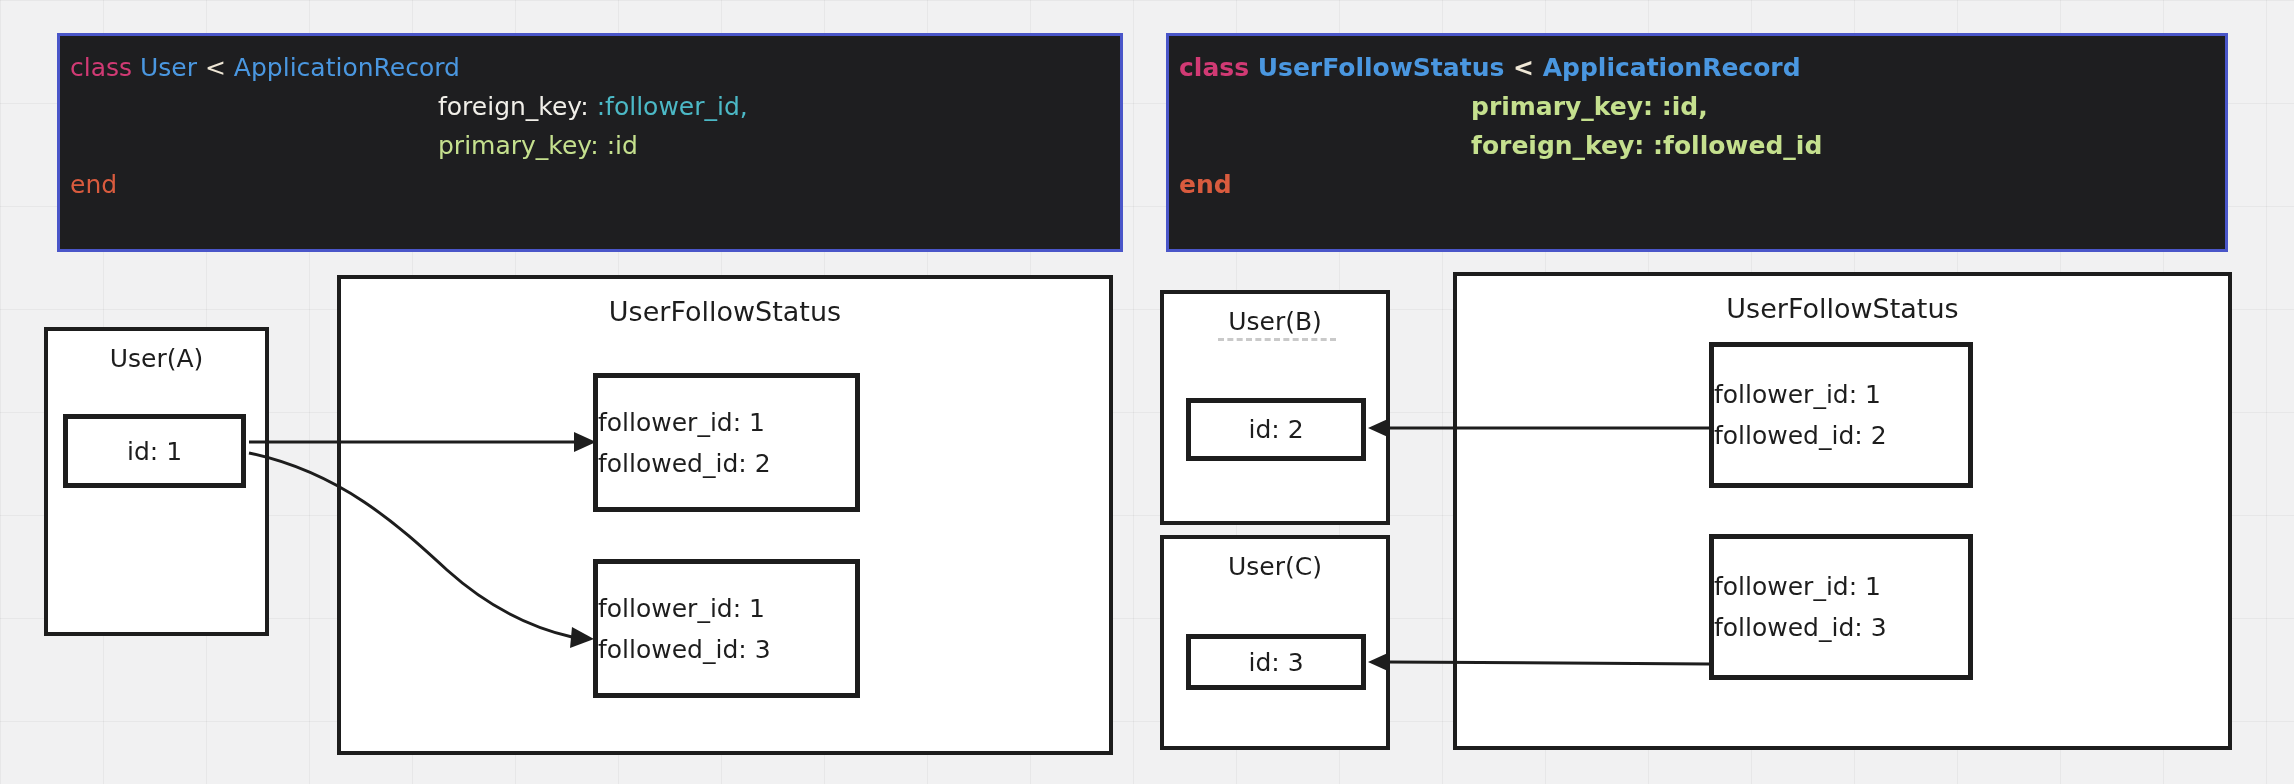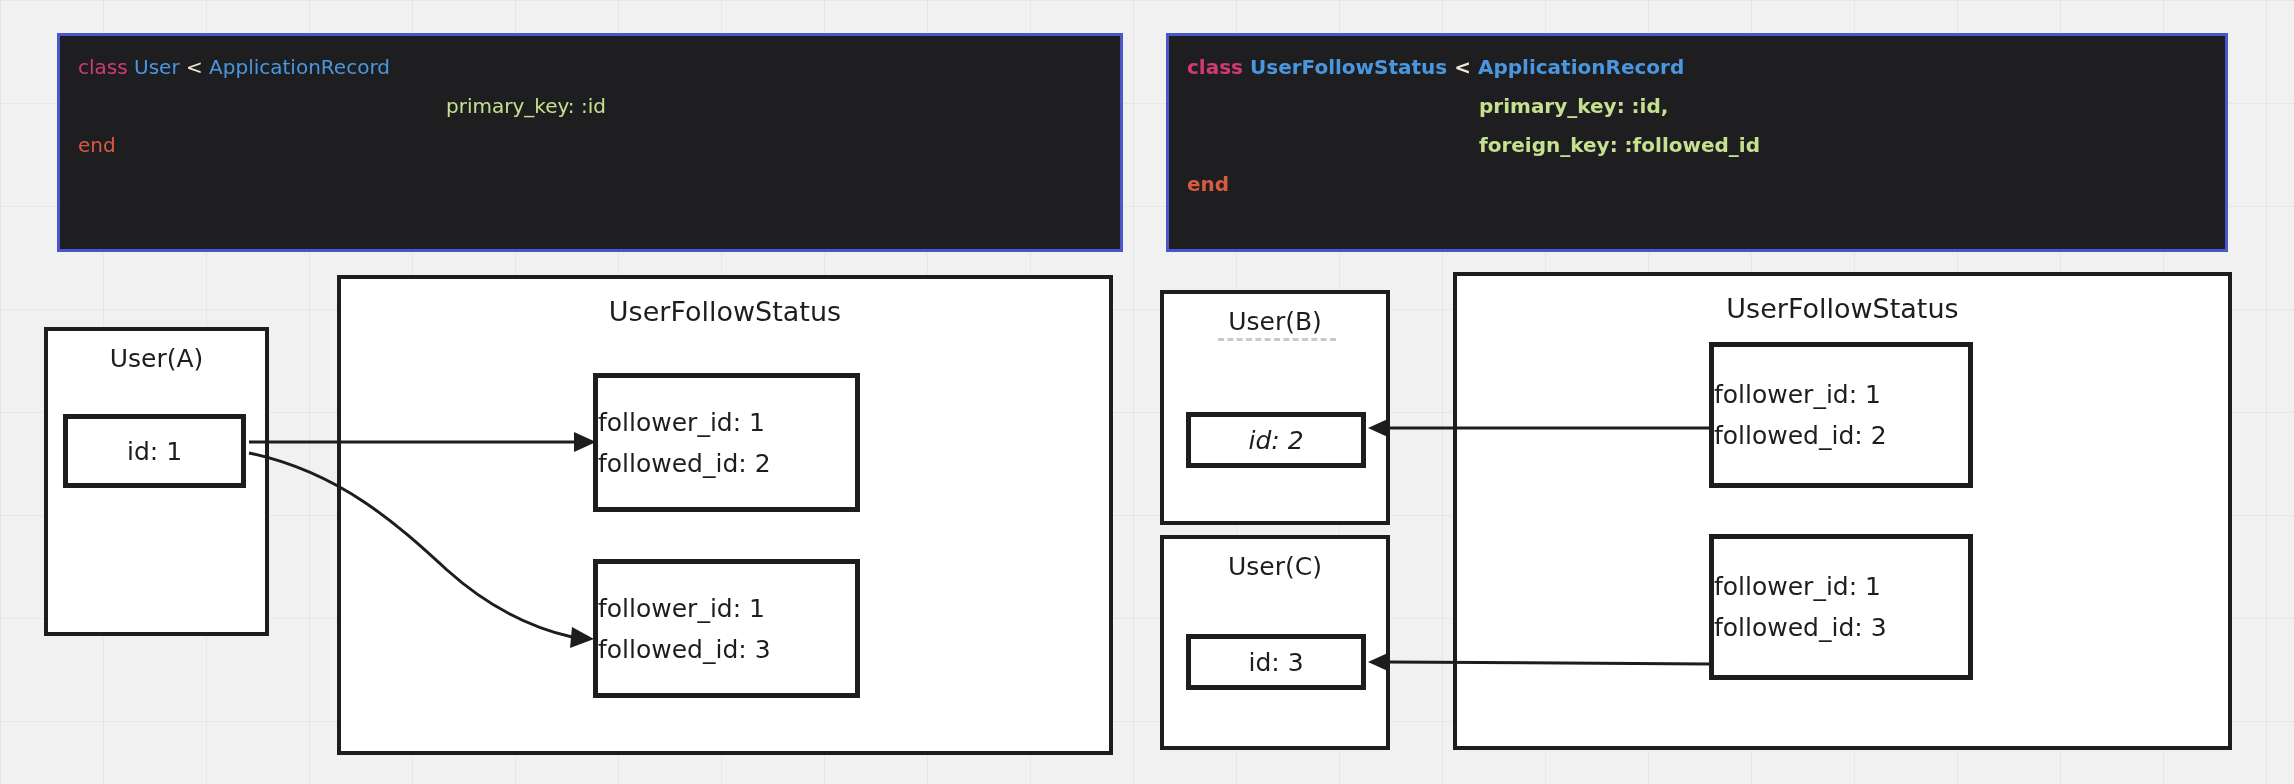--- a/index.html
+++ b/index.html
@@ -13,22 +13,22 @@
     background-size:103px 103px;
     font-family:"DejaVu Sans","Liberation Sans",sans-serif;
     overflow:hidden;
   }
   
   .code-block{
     position:absolute;
     background:#1e1e20;
     border:3px solid #4a56c9;
     box-sizing:border-box;
-    padding:12px 18px;
-    font-size:20px;
+    padding:12px 10px;
+    font-size:25px;
     line-height:39px;
     color:#f1efe9;
   }
   .code-line{white-space:pre;}
   .indent-l{padding-left:368px;}
   .indent-r{padding-left:292px;}
   .tok-kw{color:#d13a74;}
   .tok-cls{color:#4a97e0;}
   .tok-op{color:#efe7d6;}
   .tok-sym{color:#4cb9c6;}
@@ -74,20 +74,21 @@
   .arrow-layer line,.arrow-layer path{stroke:#1d1d1d;stroke-width:3;fill:none;}
   .arrow-layer polygon{fill:#1d1d1d;stroke:none;}
 </style>
 </head>
 <body>
 
 <div class="canvas">
 
   <div class="code-block" style="left:57px;top:33px;width:1066px;height:219px;">
     <div class="code-line"><span class="tok-kw">class </span><span class="tok-cls">User</span><span class="tok-op"> &lt; </span><span class="tok-cls">ApplicationRecord</span></div>
+    <div class="code-line indent-l"><span class="tok-plain">foreign_key: </span><span class="tok-sym">:follower_id,</span></div>
     <div class="code-line indent-l"><span class="tok-val">primary_key: :id</span></div>
     <div class="code-line"><span class="tok-end">end</span></div>
   </div>
 
   <div class="code-block" style="left:1166px;top:33px;width:1062px;height:219px;font-weight:bold;">
     <div class="code-line"><span class="tok-kw">class </span><span class="tok-cls">UserFollowStatus</span><span class="tok-op"> &lt; </span><span class="tok-cls">ApplicationRecord</span></div>
     <div class="code-line indent-r"><span class="tok-val">primary_key: :id,</span></div>
     <div class="code-line indent-r"><span class="tok-val">foreign_key: :followed_id</span></div>
     <div class="code-line"><span class="tok-end">end</span></div>
   </div>
@@ -108,21 +109,21 @@
   </div>
   <div class="record-box" style="left:593px;top:559px;width:267px;height:139px;">
     <div>follower_id: 1</div>
     <div>followed_id: 3</div>
   </div>
 
   <div class="shape" style="left:1160px;top:290px;width:230px;height:235px;">
     <div class="shape-title">User(B)</div>
   </div>
   <div class="ghost-underline" style="left:1218px;top:338px;width:118px;"></div>
-  <div class="field-box" style="left:1186px;top:412px;width:180px;height:56px;font-style:italic;">
+  <div class="field-box" style="left:1186px;top:398px;width:180px;height:63px;">
     <span>id: 2</span>
   </div>
 
   <div class="shape" style="left:1160px;top:535px;width:230px;height:215px;">
     <div class="shape-title">User(C)</div>
   </div>
   <div class="field-box" style="left:1186px;top:634px;width:180px;height:56px;">
     <span>id: 3</span>
   </div>
 

